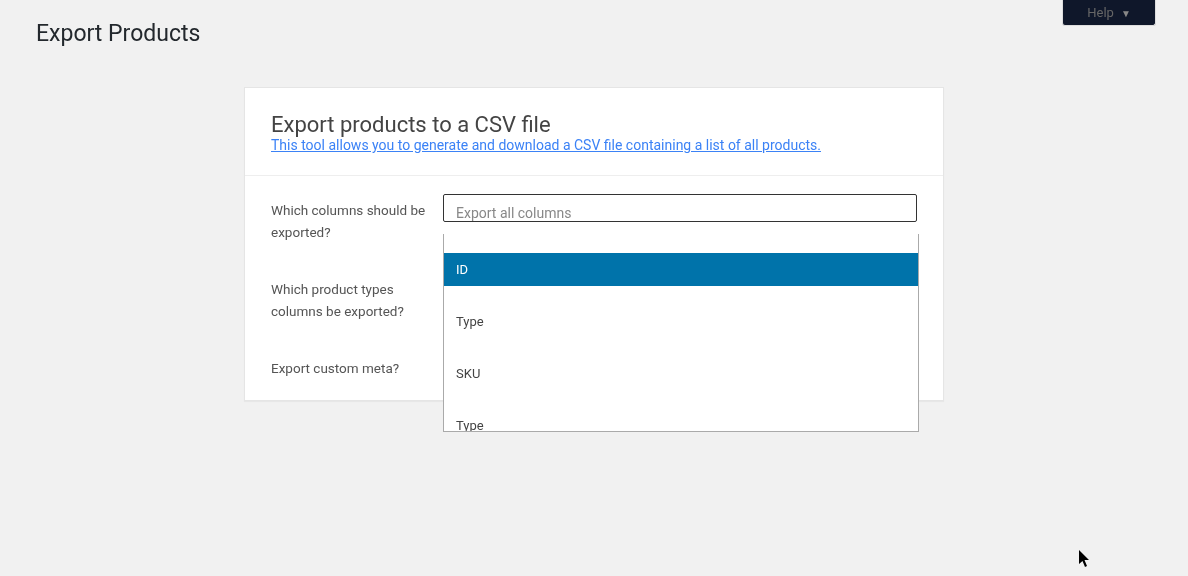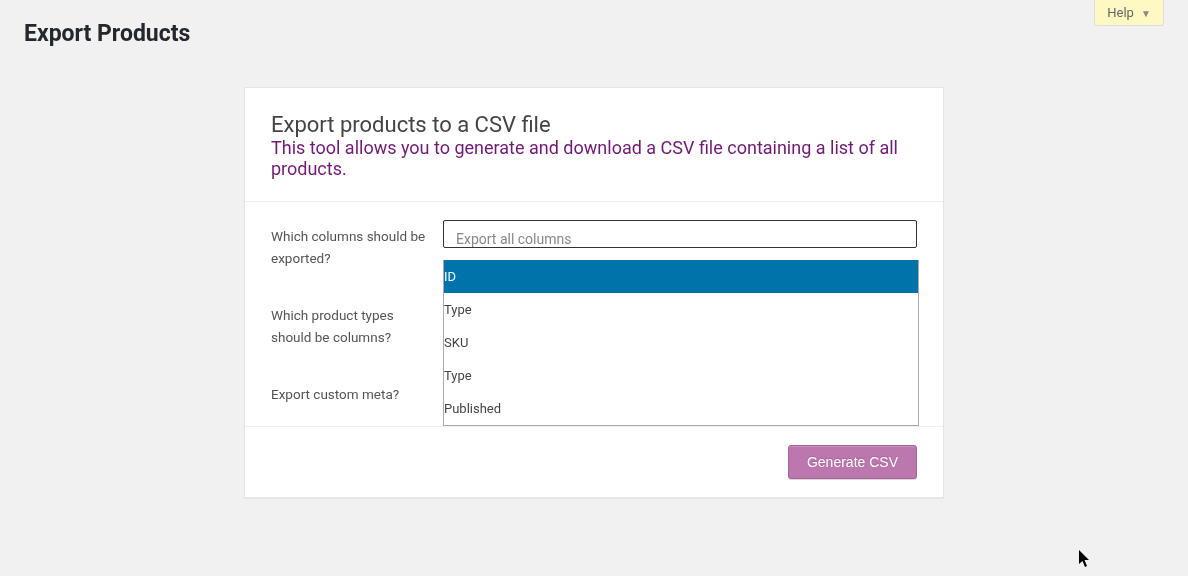--- a/index.html
+++ b/index.html
@@ -10,41 +10,42 @@
     font-size: 13px;
     width: 1188px;
     height: 576px;
     overflow: hidden;
     position: relative;
   }
 
   .help-tab {
     position: absolute;
     top: 0;
-    right: 24px;
+    right: 32px;
     border: 1px solid #ddd;
     border-top: none;
-    background: #fef9c3;
-    padding: 5px 12px;
+    background: #0f172a;
+    padding: 5px 24px;
     font-size: 13px;
     color: #666;
     cursor: pointer;
     border-radius: 0 0 3px 3px;
   }
   .help-tab .tri {
     font-size: 10px;
     color: #888;
     margin-left: 4px;
   }
 
   .page-title {
     font-size: 23px;
-    font-weight: 700;
+    font-weight: 400;
     color: #23282d;
     padding: 20px 0 0 24px;
+    margin-left: 12px;
   }
 
   .panel-wrap {
     margin: 40px auto 0 auto;
     width: 700px;
     background: #fff;
     border: 1px solid #e5e5e5;
     box-shadow: 0 1px 1px rgba(0,0,0,0.04);
   }
 
@@ -52,22 +53,23 @@
     padding: 24px 26px 22px 26px;
     border-bottom: 1px solid #eee;
   }
   .panel-head h2 {
     font-size: 22px;
     font-weight: 400;
     color: #444;
     margin-bottom: 0;
   }
   .panel-head p {
-    font-size: 18px;
-    color: #701a75;
+    font-size: 14px;
+    color: #3b82f6;
+    text-decoration: underline;
   }
 
   .panel-body {
     padding: 18px 26px 10px 26px;
     position: relative;
   }
 
   .form-row {
     display: flex;
     align-items: flex-start;
@@ -103,24 +105,25 @@
     left: 0;
     right: -2px;
     background: #fff;
     border: 1px solid #aaa;
     border-top: none;
     z-index: 10;
     max-height: 198px;
     overflow-y: scroll;
   }
   .dropdown-item {
-    padding: 9px 0;
+    padding: 9px 12px;
     font-size: 13px;
     color: #444;
     cursor: pointer;
+    margin-top: 19px;
   }
   .dropdown-item.highlight {
     background: #0073aa;
     color: #fff;
   }
   .dropdown-item.last {
     padding-bottom: 2px;
   }
 
   
@@ -178,32 +181,29 @@
           <div class="dropdown-item highlight">ID</div>
           <div class="dropdown-item">Type</div>
           <div class="dropdown-item">SKU</div>
           <div class="dropdown-item">Type</div>
           <div class="dropdown-item">Published</div>
         </div>
       </div>
     </div>
 
     <div class="form-row">
-      <div class="form-label">Which product types should be columns?</div>
+      <div class="form-label">Which product types columns be exported?</div>
       <div class="form-control-area"></div>
     </div>
 
     <div class="form-row" style="margin-bottom:10px;">
       <div class="form-label">Export custom meta?</div>
       <div class="form-control-area"></div>
     </div>
 
   </div>
 
-  <div class="panel-foot">
-    <button class="btn-generate">Generate CSV</button>
-  </div>
 
 </div>
 
 <svg class="cursor" viewBox="0 0 12 20">
   <path d="M0 0 L0 14 L3.5 11 L6 17 L8 16 L5.5 10 L10 10 Z" fill="#000"></path>
 </svg>
 
 </body></html>

